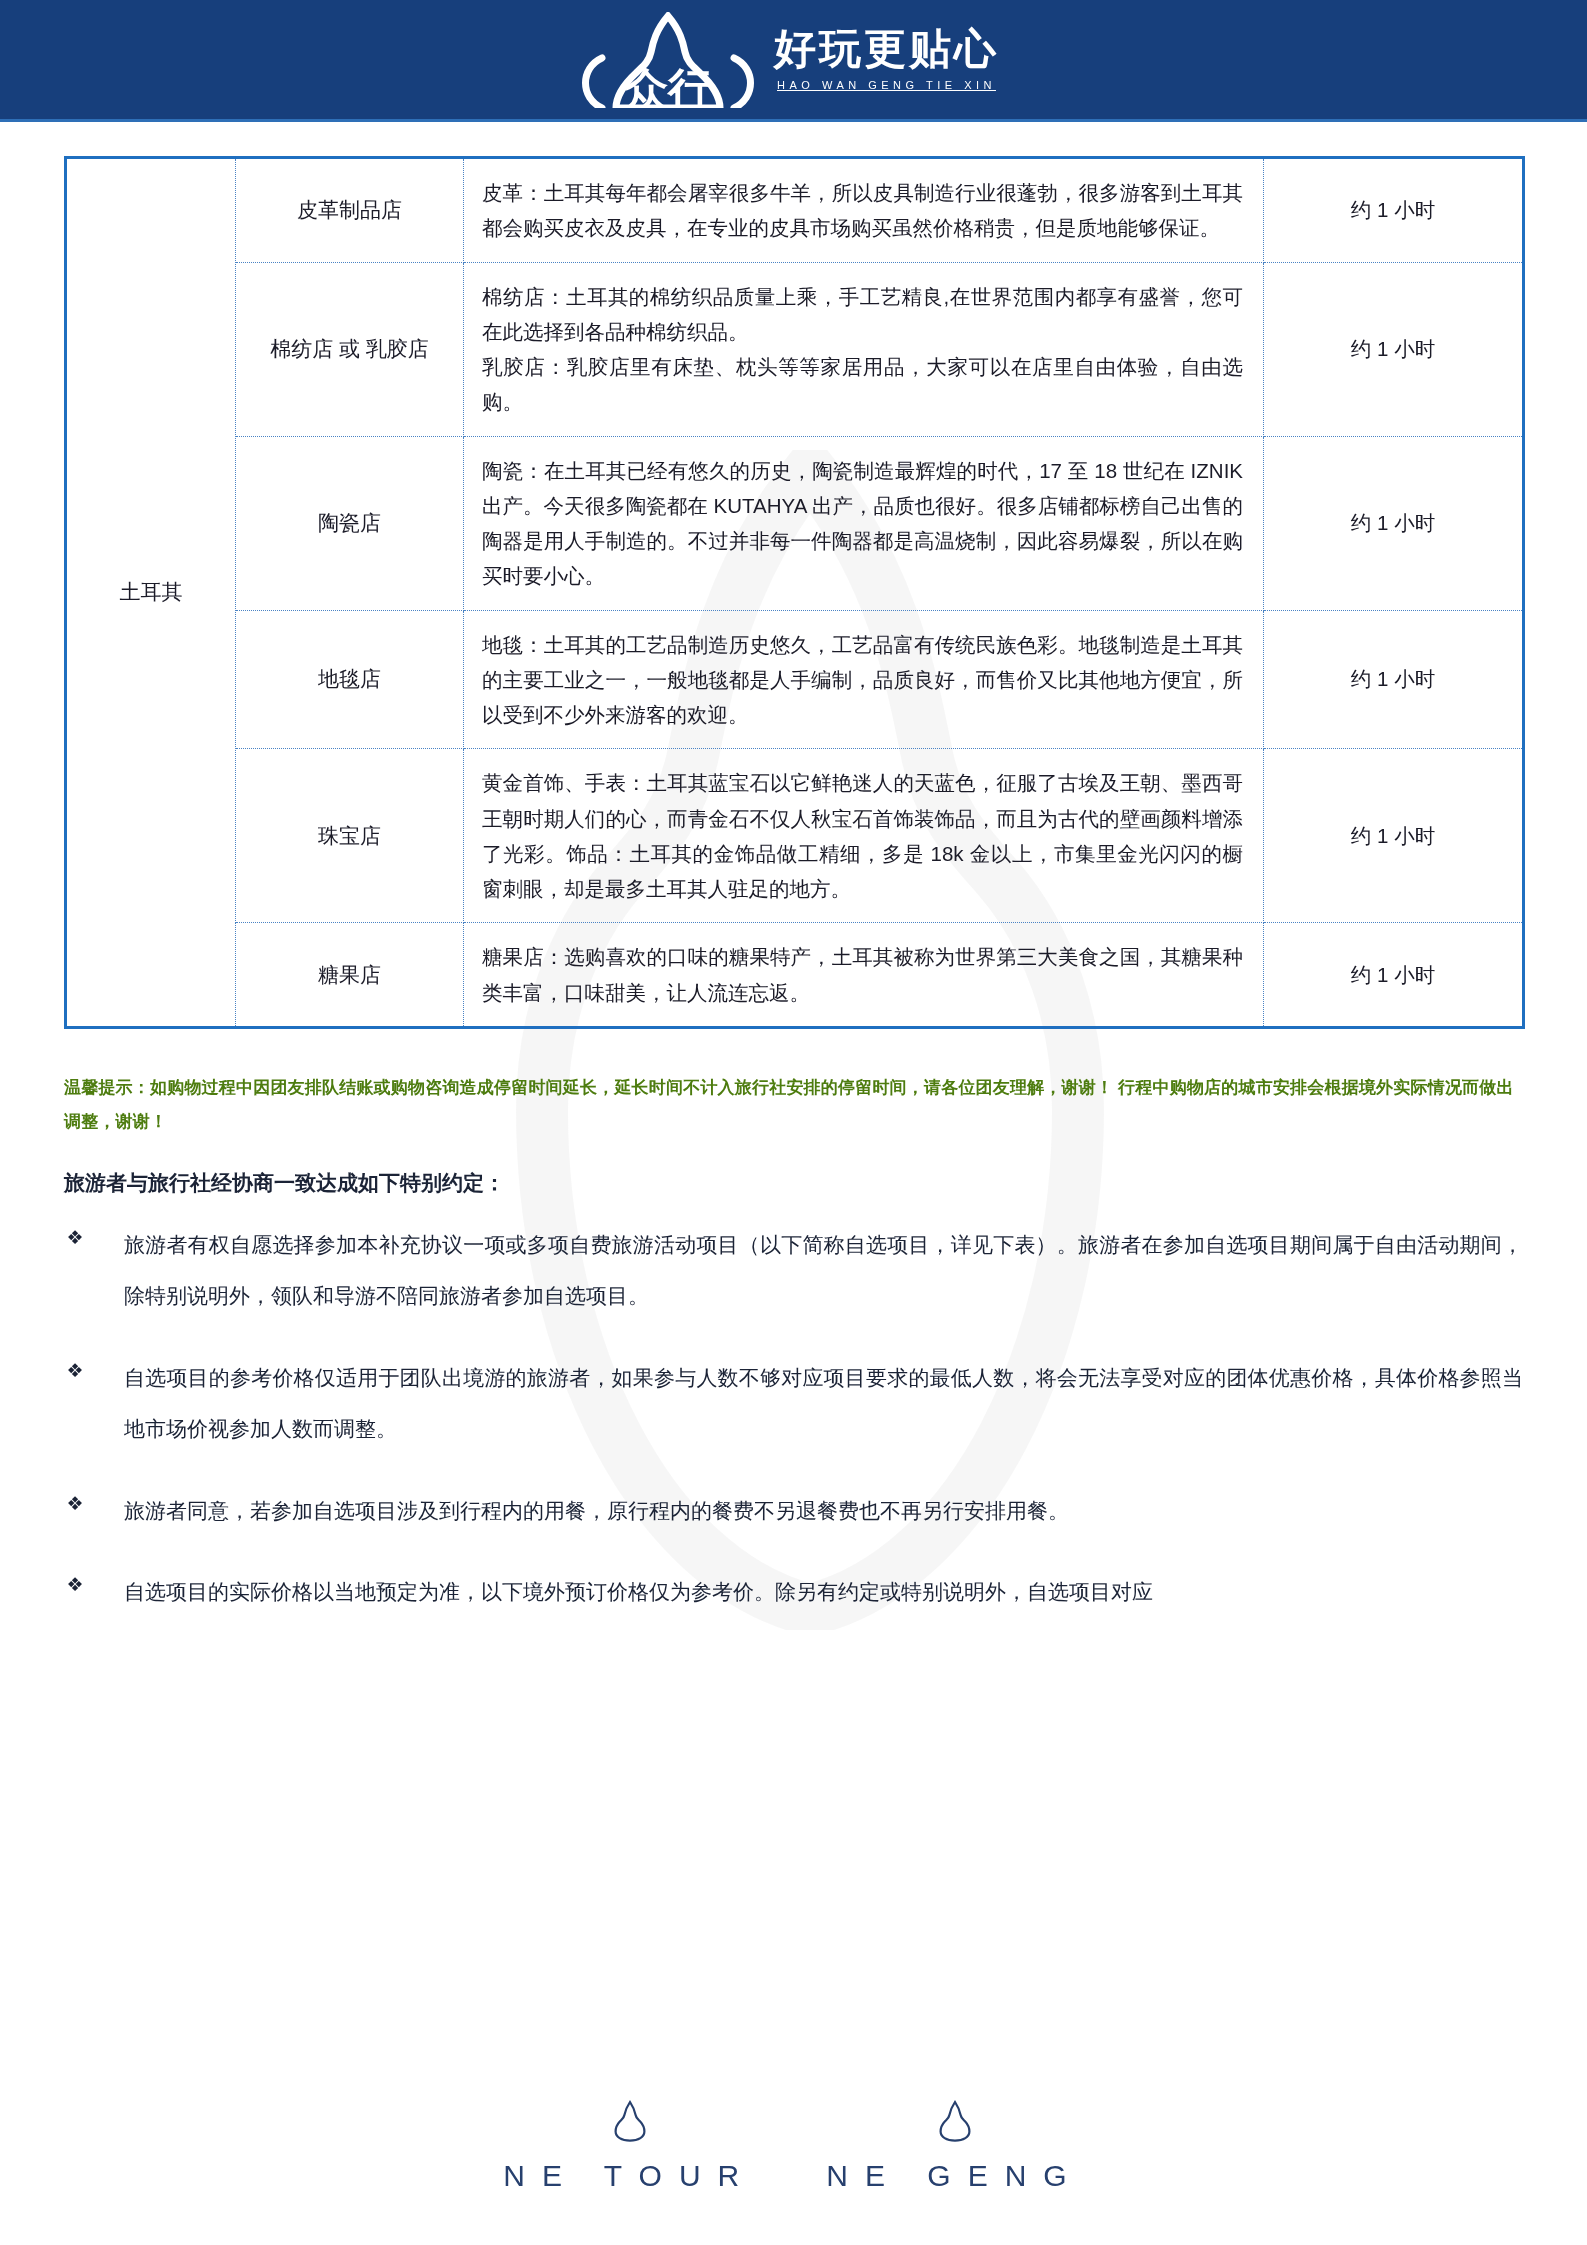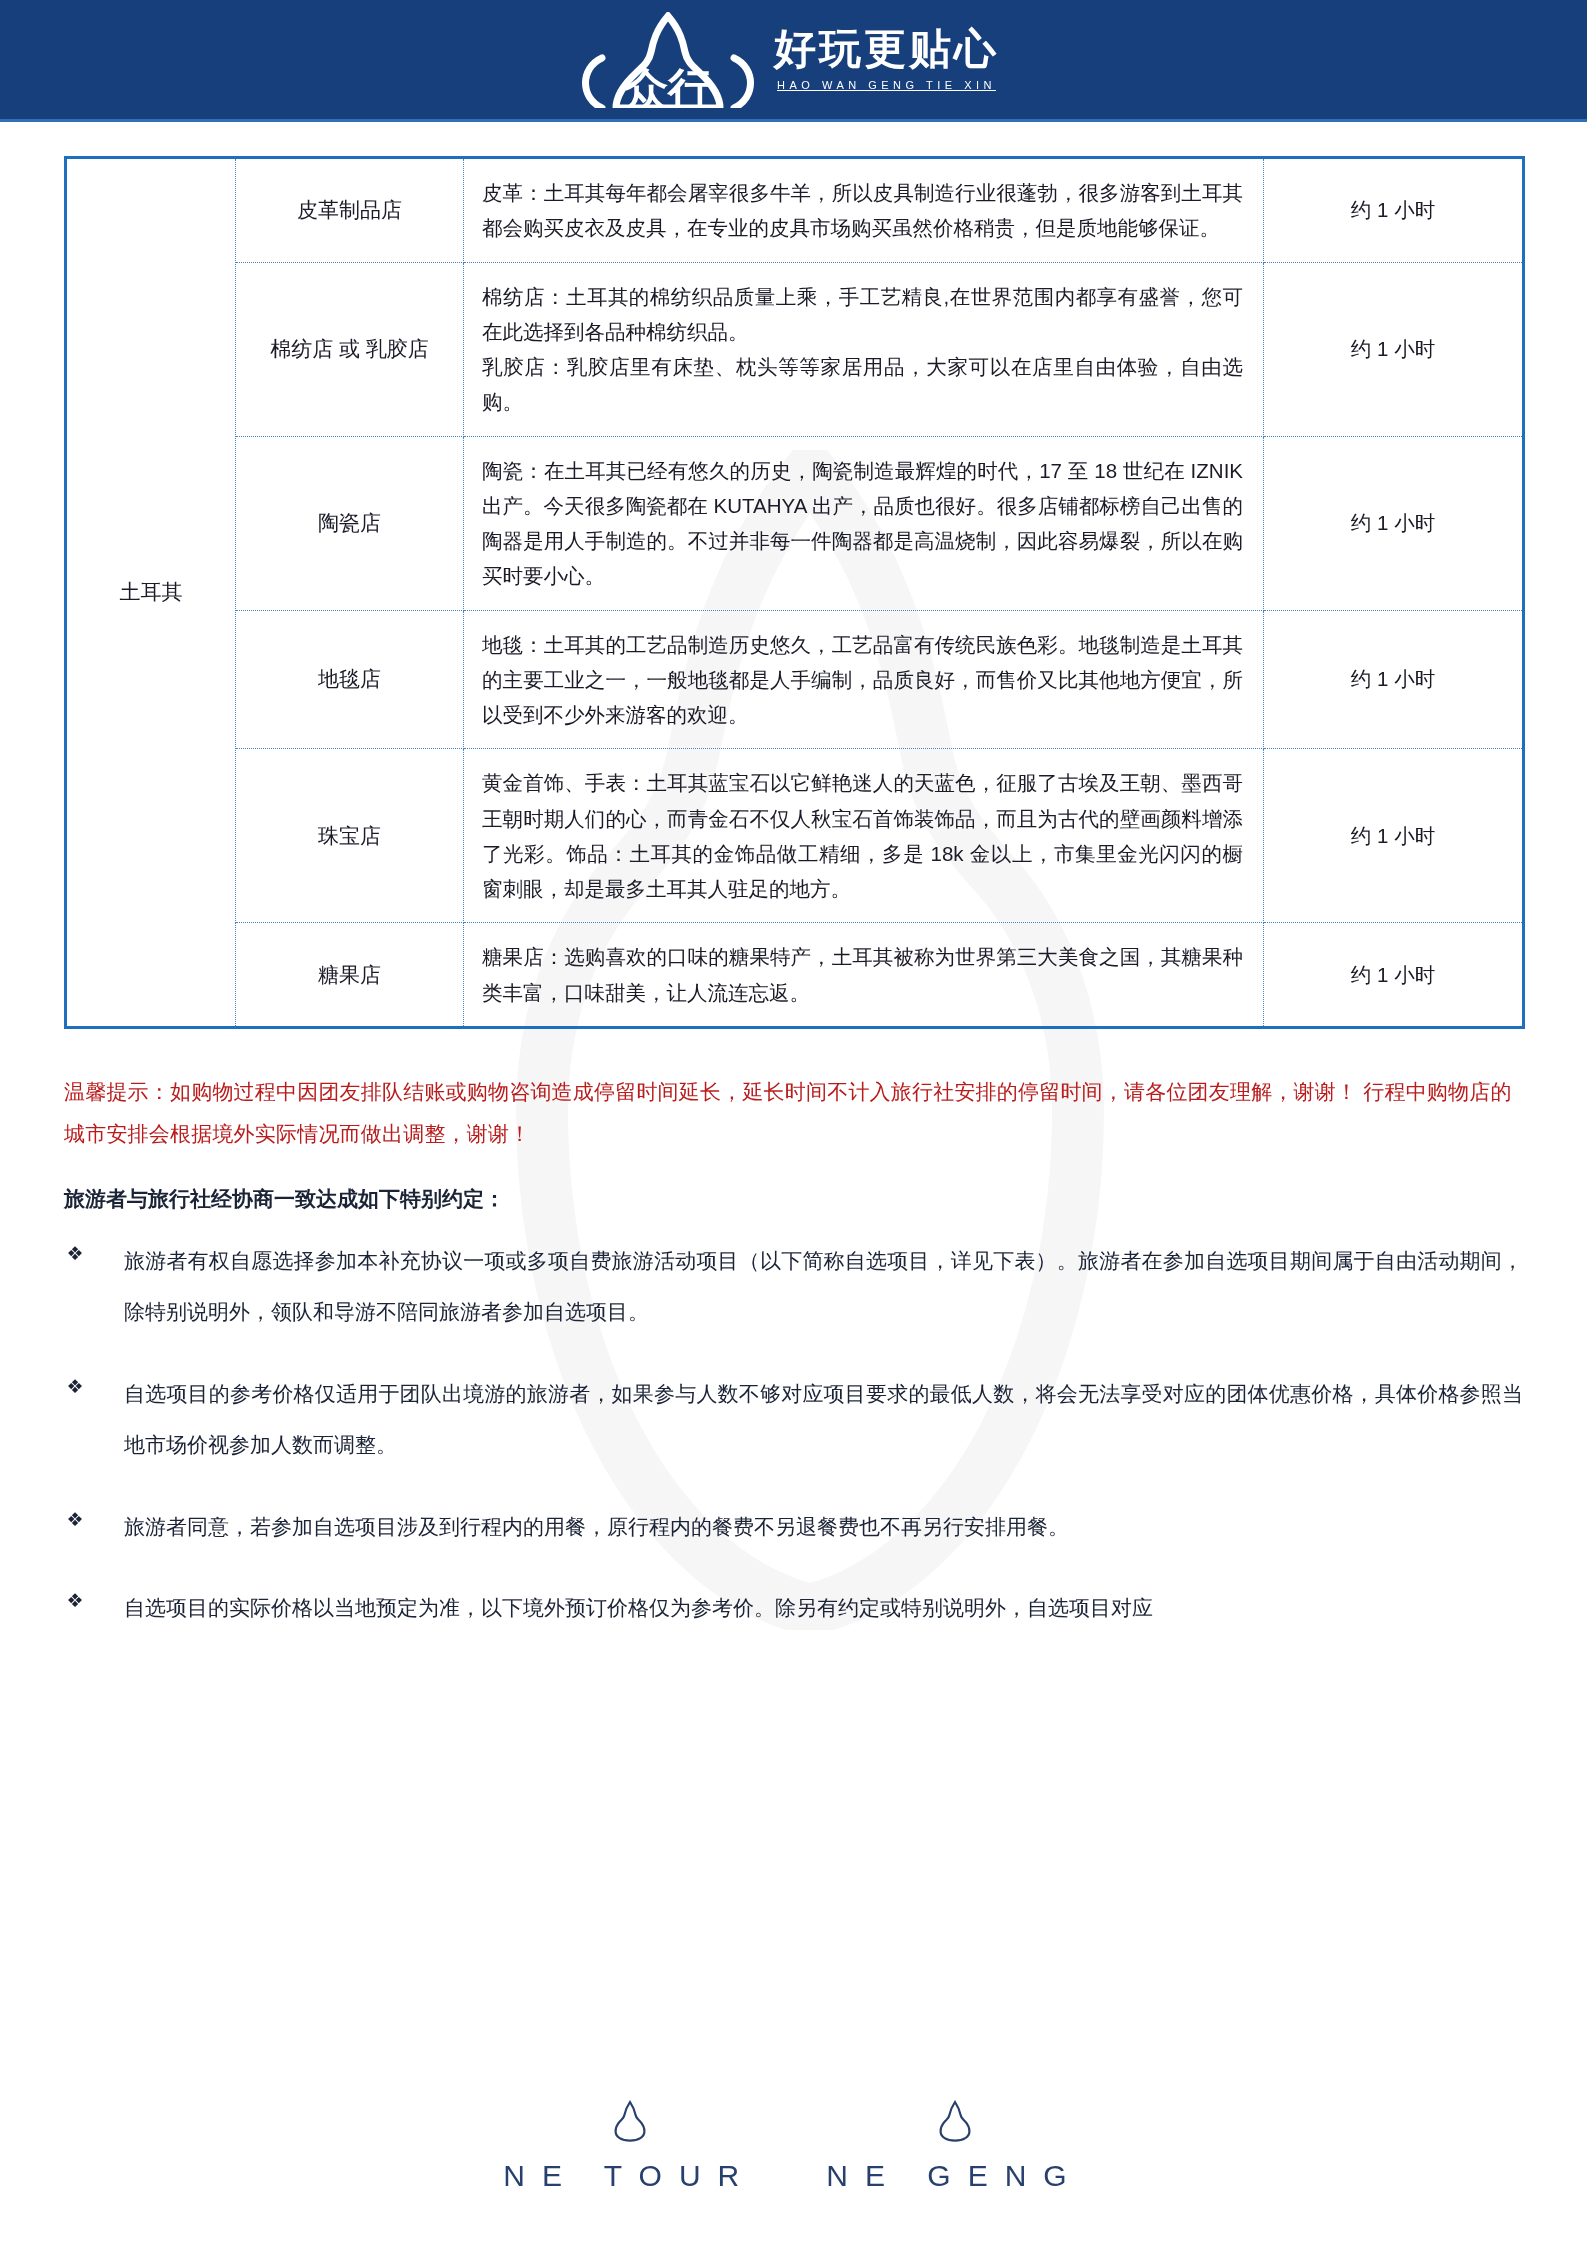--- a/index.html
+++ b/index.html
@@ -89,23 +89,23 @@
   .c-country { width: 170px; text-align:center; font-size:21px; border-right:1px dotted #4A83C4; }
   .c-shop    { width: 228px; text-align:center; font-size:21px; padding: 14px 6px; }
   .c-desc    { width: 800px; font-size:20.5px; line-height: 1.72; padding: 16px 20px 16px 18px; text-align: justify; }
   .c-dur     { width: 260px; text-align:center; font-size:20.5px; }
 
   .desc-line { display:block; }
 
   
   .tips {
     margin-top: 42px;
-    font-size: 21px;
-    font-weight: normal;
-    color: #b91c1c;
+    font-size: 17px;
+    font-weight: bold;
+    color: #4d7c0f;
     line-height: 2.0;
     letter-spacing: 0.2px;
   }
 
   
   .big-title {
     margin-top: 58px;
     text-align: center;
     color: #1b2336;
     font-weight: bold;

